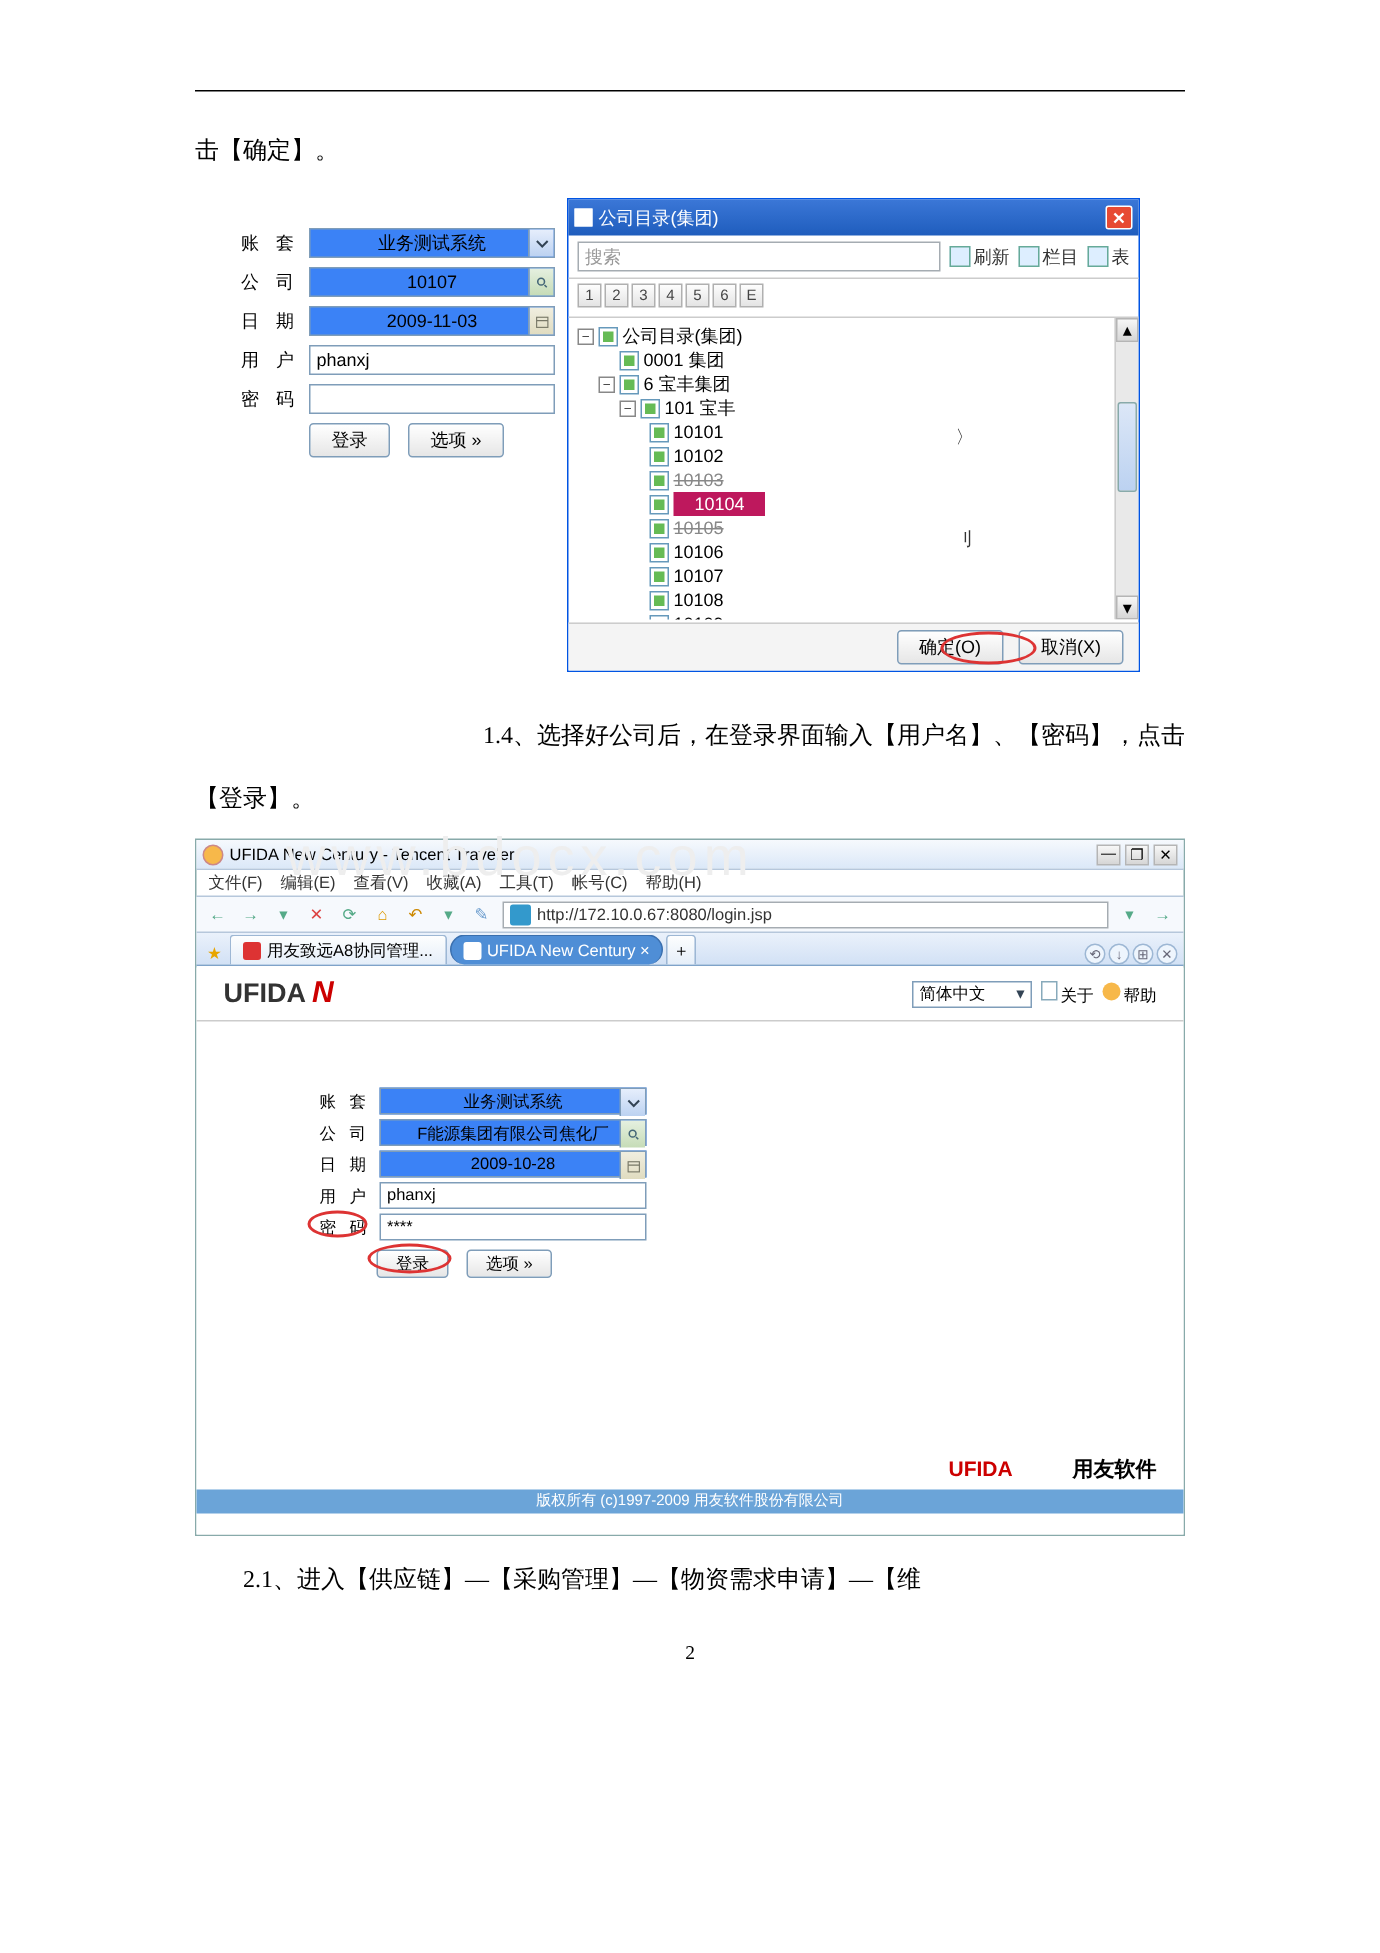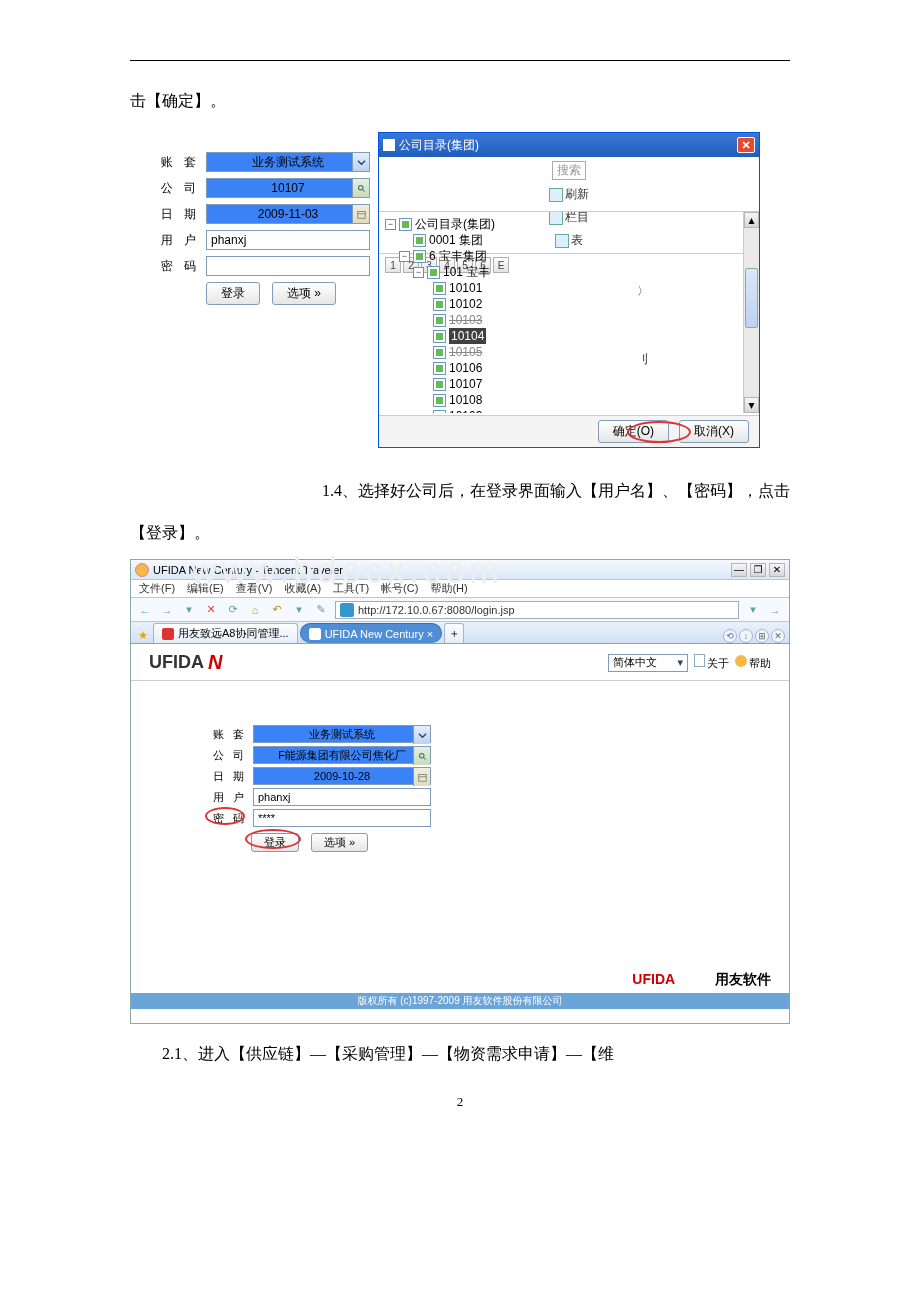--- a/index.html
+++ b/index.html
@@ -21,38 +21,38 @@
   .login-input.dd { background: #3b82f6; position: relative; justify-content: center; }
   .dd-arrow { position: absolute; right: 0; top: 0; width: 17px; height: 18px; background: linear-gradient(#e6eefc,#bcd2f1); border-left: 1px solid #7f9db9; display:flex;align-items:center;justify-content:center;color:#4a6; }
   .dd-arrow svg { width:9px;height:9px; }
   .login-btns { display:flex; gap:12px; margin-left:46px; margin-top:6px; }
   .xp-btn { border:1px solid #7f9db9; background:linear-gradient(#fff,#e6e6e6); padding:2px 14px; font-size:12px; border-radius:3px; cursor:default; }
   
   .dialog { position:absolute; left:248px; top:5px; width:382px; height:316px; border:1px solid #0054e3; background:#fff; }
   .dialog-title { height:24px; background:linear-gradient(#3b77d7,#1f5dbd); color:#fff; display:flex; align-items:center; padding:0 4px; font-size:12px; justify-content:space-between; }
   .dialog-title-left { display:flex; align-items:center; gap:4px; }
   .close-x { width:18px; height:16px; background:#e74a33; border:1px solid #fff; color:#fff; display:flex;align-items:center;justify-content:center; font-weight:bold; font-size:11px; border-radius:2px; }
-  .dialog-toolbar { display:flex; align-items:center; padding:4px 6px; gap:6px; border-bottom:1px solid #ccc;flex-direction:column; }
+  .dialog-toolbar { display:flex; align-items:center; padding:4px 6px; gap:6px; border-bottom:1px solid #ccc; }
   .dialog-search { flex:1; border:1px solid #a5acb2; height:20px; padding:0 4px; color:#999; background:#fff; display:flex;align-items:center; }
   .tb-btn { display:flex; align-items:center; gap:2px; font-size:12px; color:#333; }
   .tb-icon { width:14px; height:14px; border:1px solid #6a9; background:#def; }
   .alpha-row { display:flex; gap:2px; padding:3px 6px; }
   .alpha { width:16px; height:16px; border:1px solid #b0b0b0; background:linear-gradient(#fdfdfd,#e4e4e4); display:flex;align-items:center;justify-content:center; font-size:10px; color:#444; }
   .tree-scroll { position:absolute; top:78px; bottom:34px; left:0; right:0; border-top:1px solid #ccc; overflow:hidden; }
   .scrollbar-v { position:absolute; right:0; top:0; bottom:0; width:16px; background:#e9e9e9; border-left:1px solid #ccc; }
   .sb-btn { height:16px; background:linear-gradient(#f7f7f7,#d6d6d6); border:1px solid #b5b5b5; display:flex;align-items:center;justify-content:center; }
   .sb-track { position:absolute; top:16px; bottom:16px; left:0; right:0; }
   .sb-thumb { position:absolute; left:1px; right:1px; top:40px; height:60px; background:linear-gradient(#dce7f7,#bcd2f1); border:1px solid #8aa; border-radius:2px; }
   .tree { padding:4px 6px; line-height:16px; }
   .tree-node { white-space:nowrap; display:flex; align-items:center; gap:3px; height:16px; }
   .exp { width:11px; height:11px; border:1px solid #888; display:flex;align-items:center;justify-content:center; font-size:9px; color:#444; background:#fff; }
   .node-icon { width:13px; height:13px; background:#fff; border:1px solid #69b; position:relative; }
   .node-icon::after { content:""; position:absolute; left:2px; top:2px; width:7px; height:7px; background:#6b5; }
   .strike { text-decoration: line-through; color:#888;text-align:right; }
-  .sel { background:#404040; color:#fff; padding:0 2px; }
+  .sel { background:#be185d; color:#fff; padding:0 14px; }
   .dialog-footer { position:absolute; bottom:0; left:0; right:0; height:32px; border-top:1px solid #ccc; display:flex; justify-content:flex-end; align-items:center; gap:10px; padding:0 10px; background:#f4f4f4; }
   .ring { position:absolute; border:2px solid #d33; border-radius:50%; width:64px; height:22px; pointer-events:none; }
   .stray { position:absolute; font-size:12px; color:#333; }
 
   
   .shot2 { position:relative; width:660px; height:465px; margin:6px 0 14px 0; font-family:Tahoma,"宋体",sans-serif; font-size:11px; border:1px solid #8aa; background:#fff; }
   .br-title { height:20px; background:linear-gradient(#f6f9fd,#dbe8f8); display:flex; align-items:center; justify-content:space-between; padding:0 4px; border-bottom:1px solid #b6c7db; }
   .win-ctrls { display:flex; gap:3px; }
   .win-ctrl { width:16px; height:14px; background:linear-gradient(#f7f7f7,#d6d6d6); border:1px solid #b5b5b5; display:flex;align-items:center;justify-content:center; font-size:10px; }
   .br-menu { height:18px; display:flex; align-items:center; gap:12px; padding:0 8px; border-bottom:1px solid #b6c7db; color:#333; }

